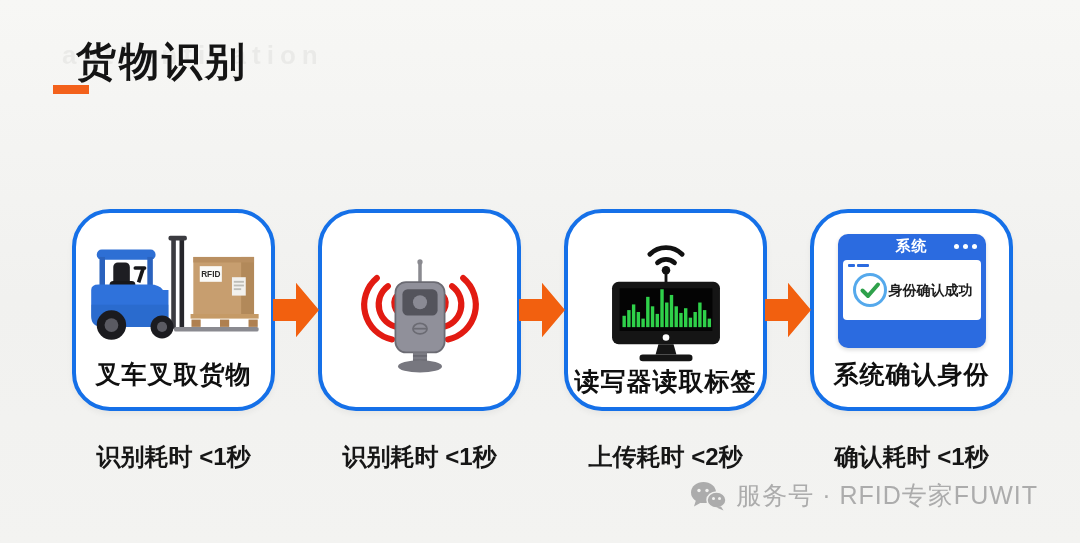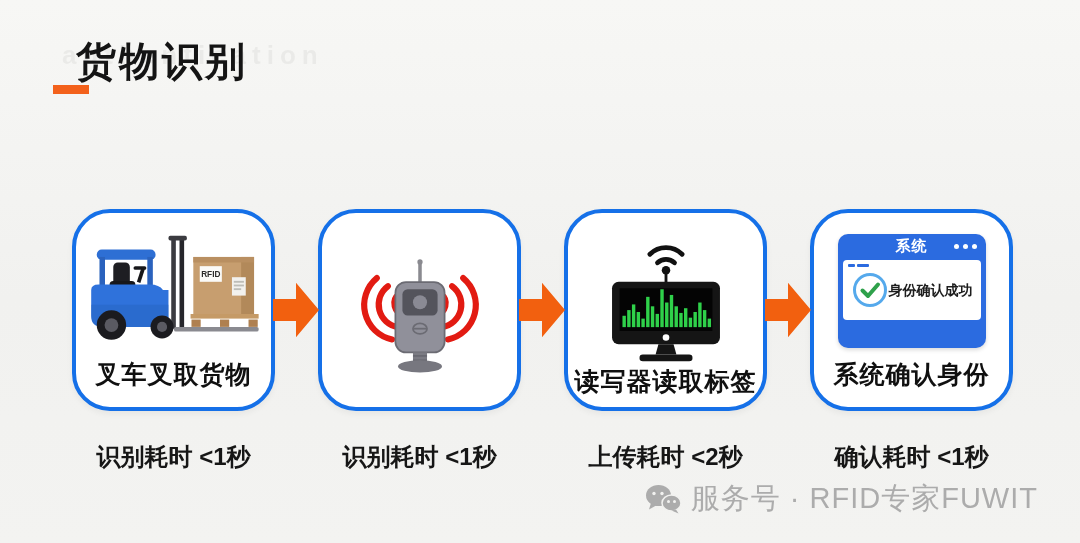--- a/index.html
+++ b/index.html
@@ -64,21 +64,21 @@
     display:flex; flex-direction:row; align-items:center; justify-content:center;
   }
   .mini-bars{position:absolute; top:4px; left:5px; display:flex; gap:2px;}
   .mini-bars i{display:block; height:3px; background:#2B6BE0; border-radius:1px;}
   .mini-bars i:nth-child(1){width:7px;}
   .mini-bars i:nth-child(2){width:12px;}
   .sys-status{font-size:14px; font-weight:700; color:#1d1d1d; margin-top:2px; white-space:nowrap;}
   
   .footer{
     position:absolute; top:479px; right:42px; display:flex; align-items:center; gap:10px;
-    color:#ACACAC; font-size:29px; letter-spacing:1px; z-index:2;
+    color:#ACACAC; font-size:25px; letter-spacing:1px; z-index:2;
   }
 </style>
 </head>
 <body>
 
 <div class="slide">
 
   <div class="watermark">authentication</div>
   <h1 class="title">货物识别</h1>
   <div class="title-underline"></div>

